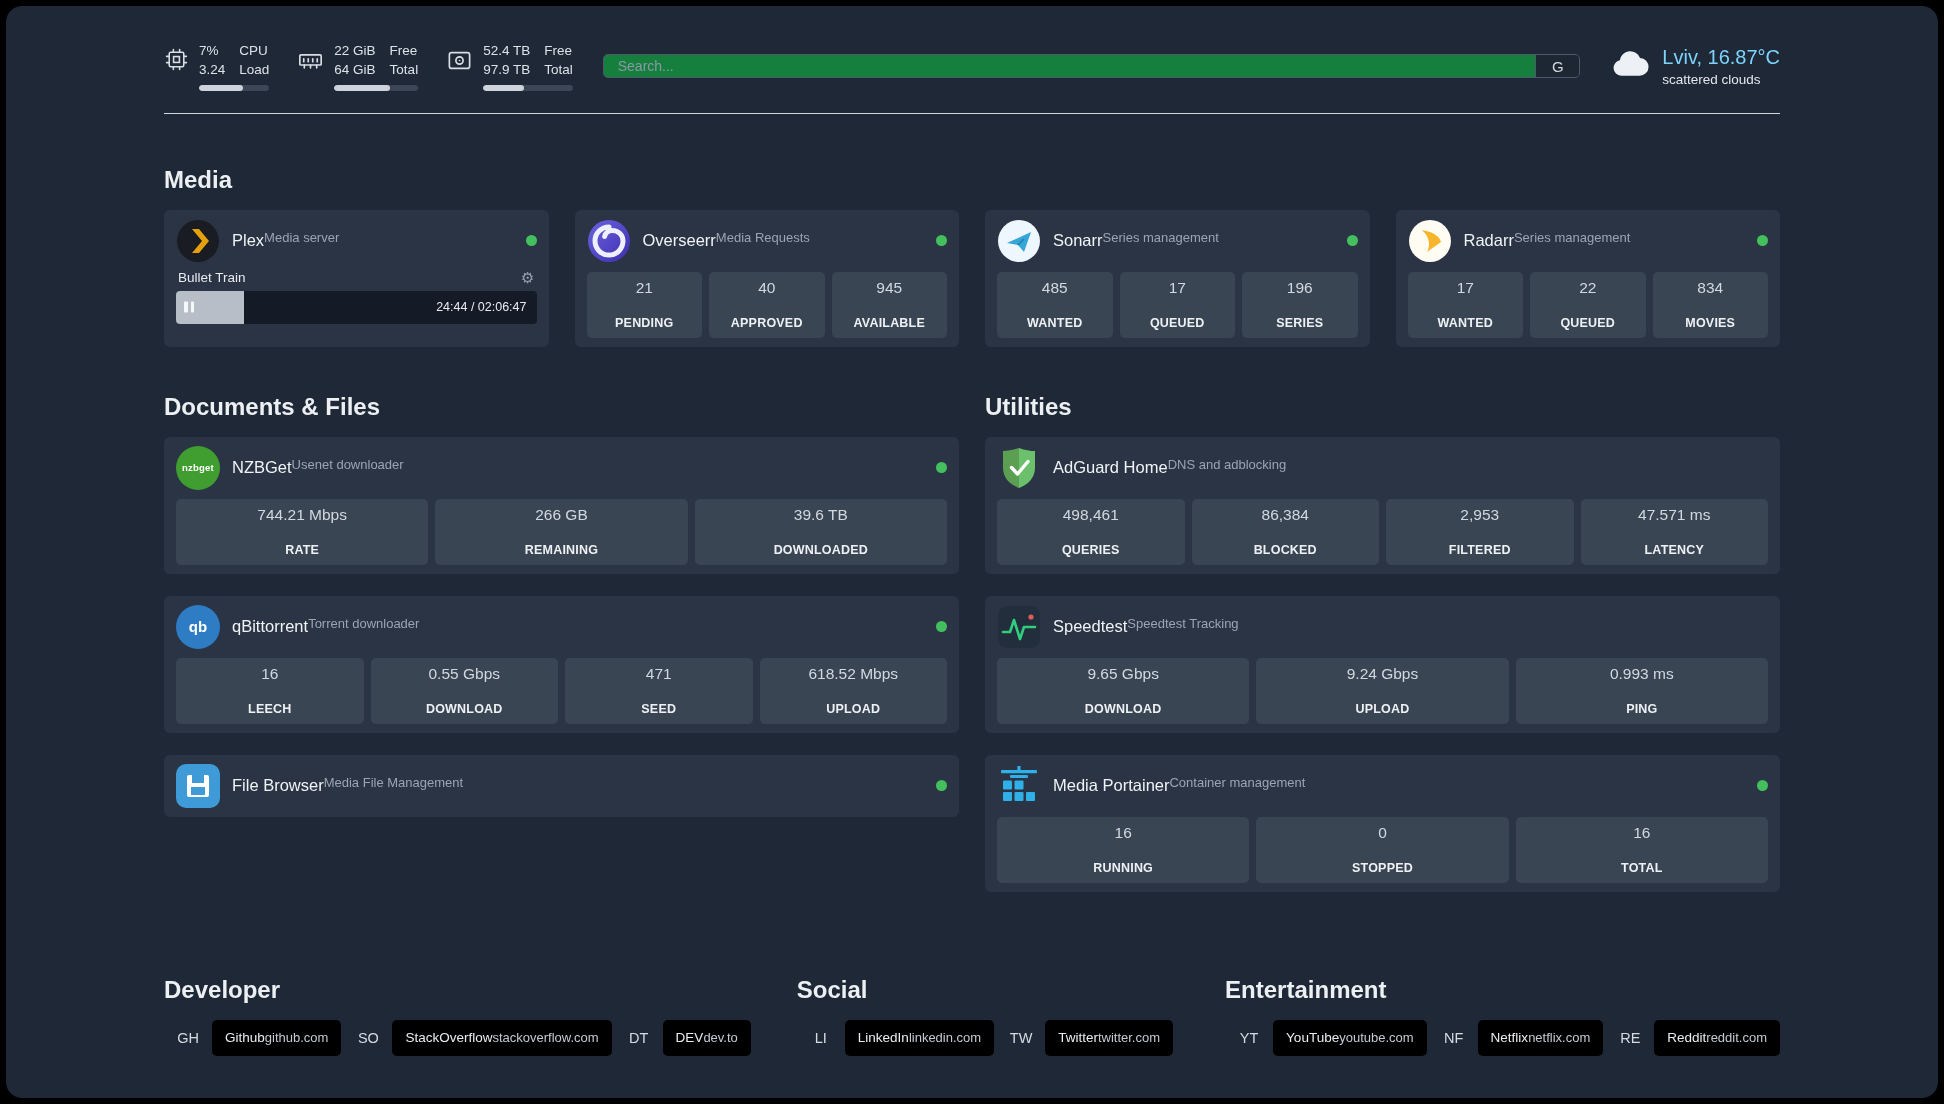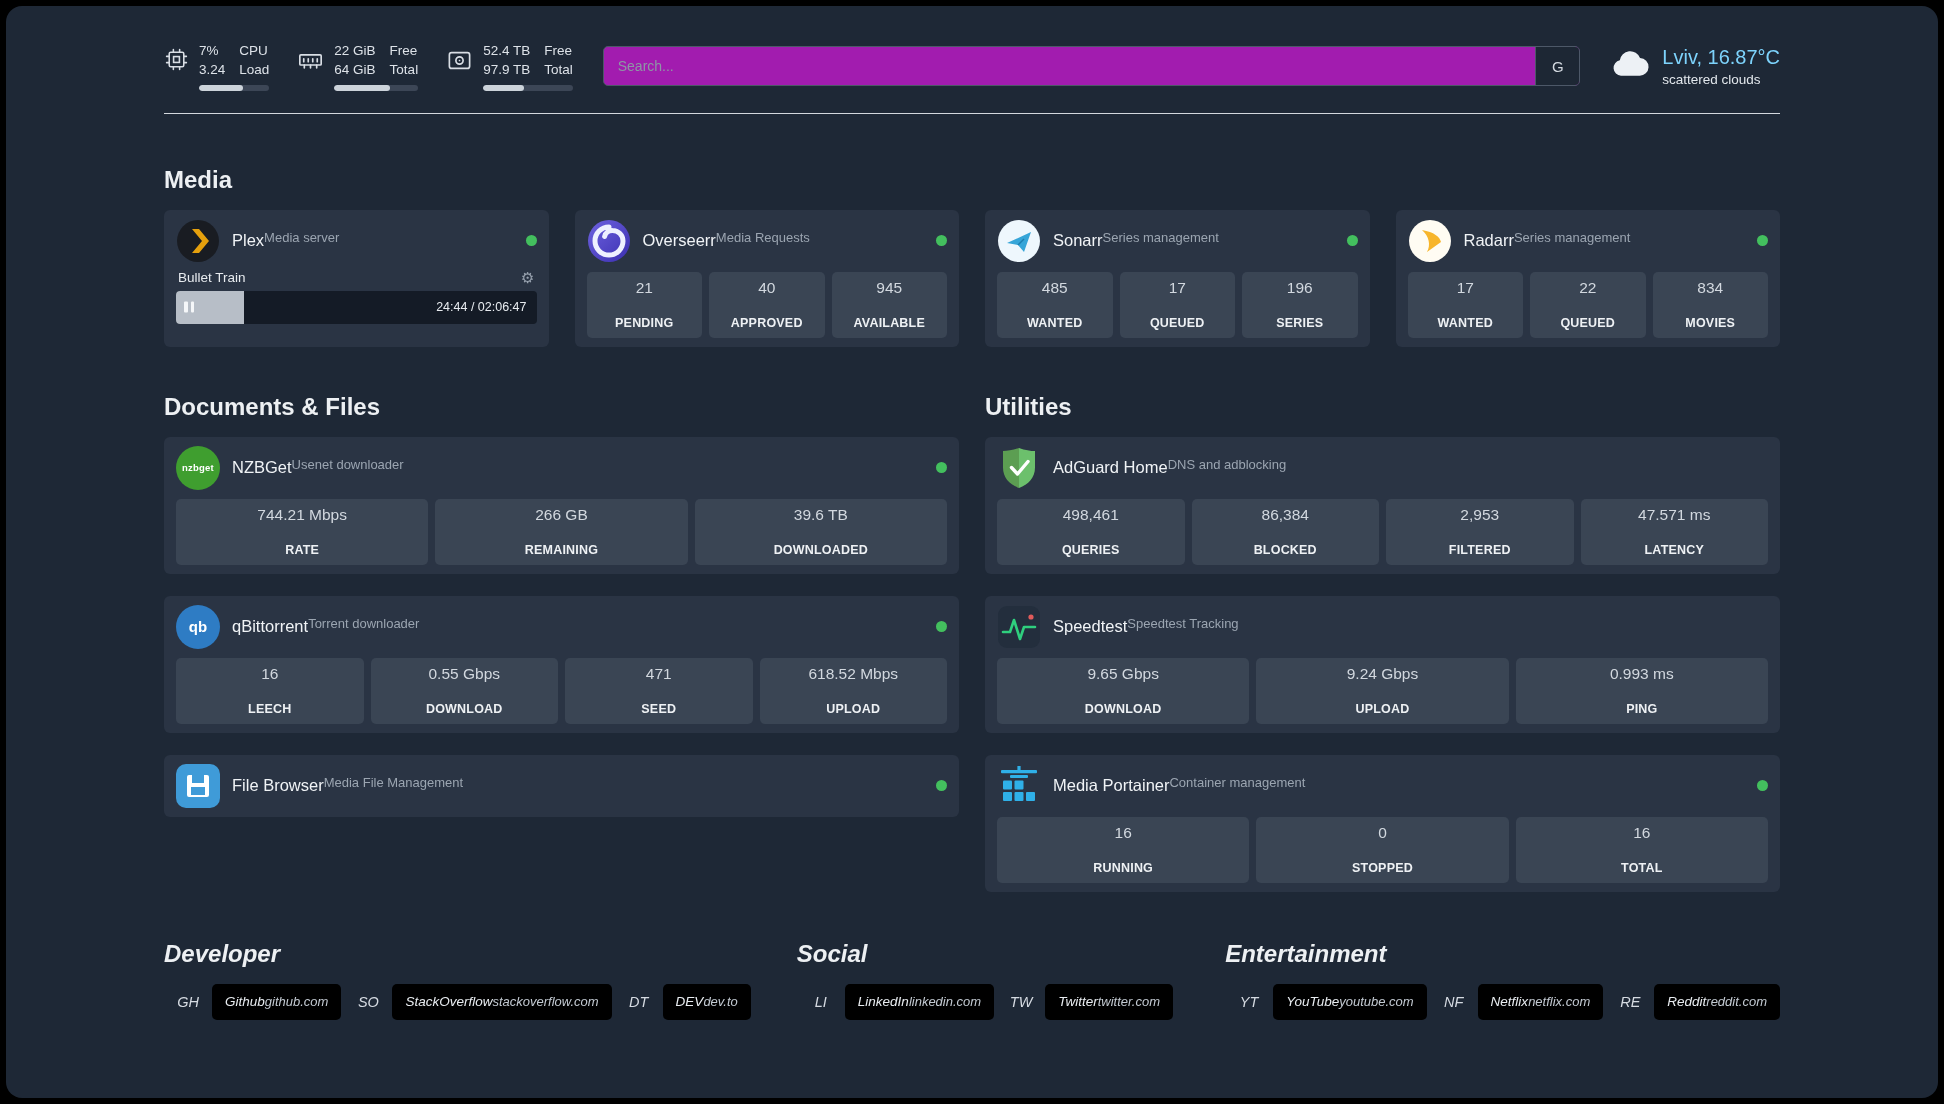--- a/index.html
+++ b/index.html
@@ -12,21 +12,21 @@
   .sys-widgets { display:flex; gap:28px; align-items:flex-start; }
   .sys-widget { display:flex; gap:10px; align-items:flex-start; }
   .sys-icon { margin-top:5px; display:flex; }
   .sys-body { display:flex; flex-direction:column; }
   .sys-vals { display:flex; gap:14px; }
   .sys-col { display:flex; flex-direction:column; line-height:1.4; }
   .sys-num, .sys-label { font-size:13.5px; color:#dde2e8; white-space:nowrap; }
   .sys-bar { height:6px; background:#3c4656; border-radius:3px; margin-top:5px; overflow:hidden; }
   .sys-bar-fill { height:100%; background:#ccd3da; border-radius:3px; }
 
-  .search-wrap { flex:1; display:flex; height:40px; border:1px solid #4d5868; border-radius:5px; overflow:hidden; background:#a21caf; }
+  .search-wrap { flex:1; display:flex; height:24px; border:1px solid #4d5868; border-radius:5px; overflow:hidden; background:#15803d; }
   .search-input { flex:1; background:transparent; border:none; outline:none; padding:0 14px; color:#e8ecf0; font-size:14px; font-family:inherit; }
   .search-input::placeholder { color:#8d97a5; }
   .search-engine { width:44px; background:#1d2734; border:none; border-left:1px solid #4d5868; color:#d3d9e0; font-size:15px; font-family:inherit; cursor:pointer; }
 
   .weather { display:flex; align-items:center; gap:12px; }
   .weather-text { display:flex; flex-direction:column; line-height:1.35; }
   .weather-loc { font-size:20px; color:#7dd3fc; }
   .weather-cond { font-size:13.5px; color:#e2e7ec; }
 
   .divider { border:none; border-top:1.5px solid #dde2e8; margin-top:22px; opacity:.95; }
@@ -59,21 +59,21 @@
   .pause { position:absolute; left:8px; top:50%; transform:translateY(-50%); display:flex; gap:3px; z-index:2; cursor:pointer; }
   .pause i { display:block; width:3.5px; height:11px; background:#f5f7f9; border-radius:1px; }
   .player-time { position:absolute; right:10px; top:50%; transform:translateY(-50%); font-size:12.5px; color:#e8ecf0; z-index:2; }
 
   .mid-grid { display:grid; grid-template-columns:1fr 1fr; gap:0 26px; margin-top:46px; align-items:start; }
   .col-stack { display:flex; flex-direction:column; gap:22px; margin-top:16px; }
   .icon-nzbget { background:#3f9e2f; border-radius:50%; color:#fff; font-size:9.5px; font-weight:700; letter-spacing:.2px; }
   .icon-qb { background:#2e7cc4; border-radius:50%; color:#fff; font-weight:700; font-size:15px; }
 
   
-  .bm-grid { display:grid; grid-template-columns:1fr 1fr 1fr; gap:0 46px; margin-top:48px;font-style:italic; }
+  .bm-grid { display:grid; grid-template-columns:1fr 1fr 1fr; gap:0 46px; margin-top:84px; }
   .bm-stack { display:flex; gap:3px; margin-top:16px; }
   .bm-row { display:flex; align-items:stretch; height:36px; cursor:pointer; }
   .bm-abbr { width:48px; display:flex; align-items:center; justify-content:center; font-size:14.5px; color:#d6dbe2; }
   .bm-pill { flex:1; background:#000000; border-radius:5px; display:flex; align-items:center; justify-content:space-between; padding:0 13px; }
   .bm-name { font-size:13.5px; color:#e9edf1; }
   .bm-url { font-size:13px; color:#c3cad2; }
 </style>
 </head>
 <body>
 

